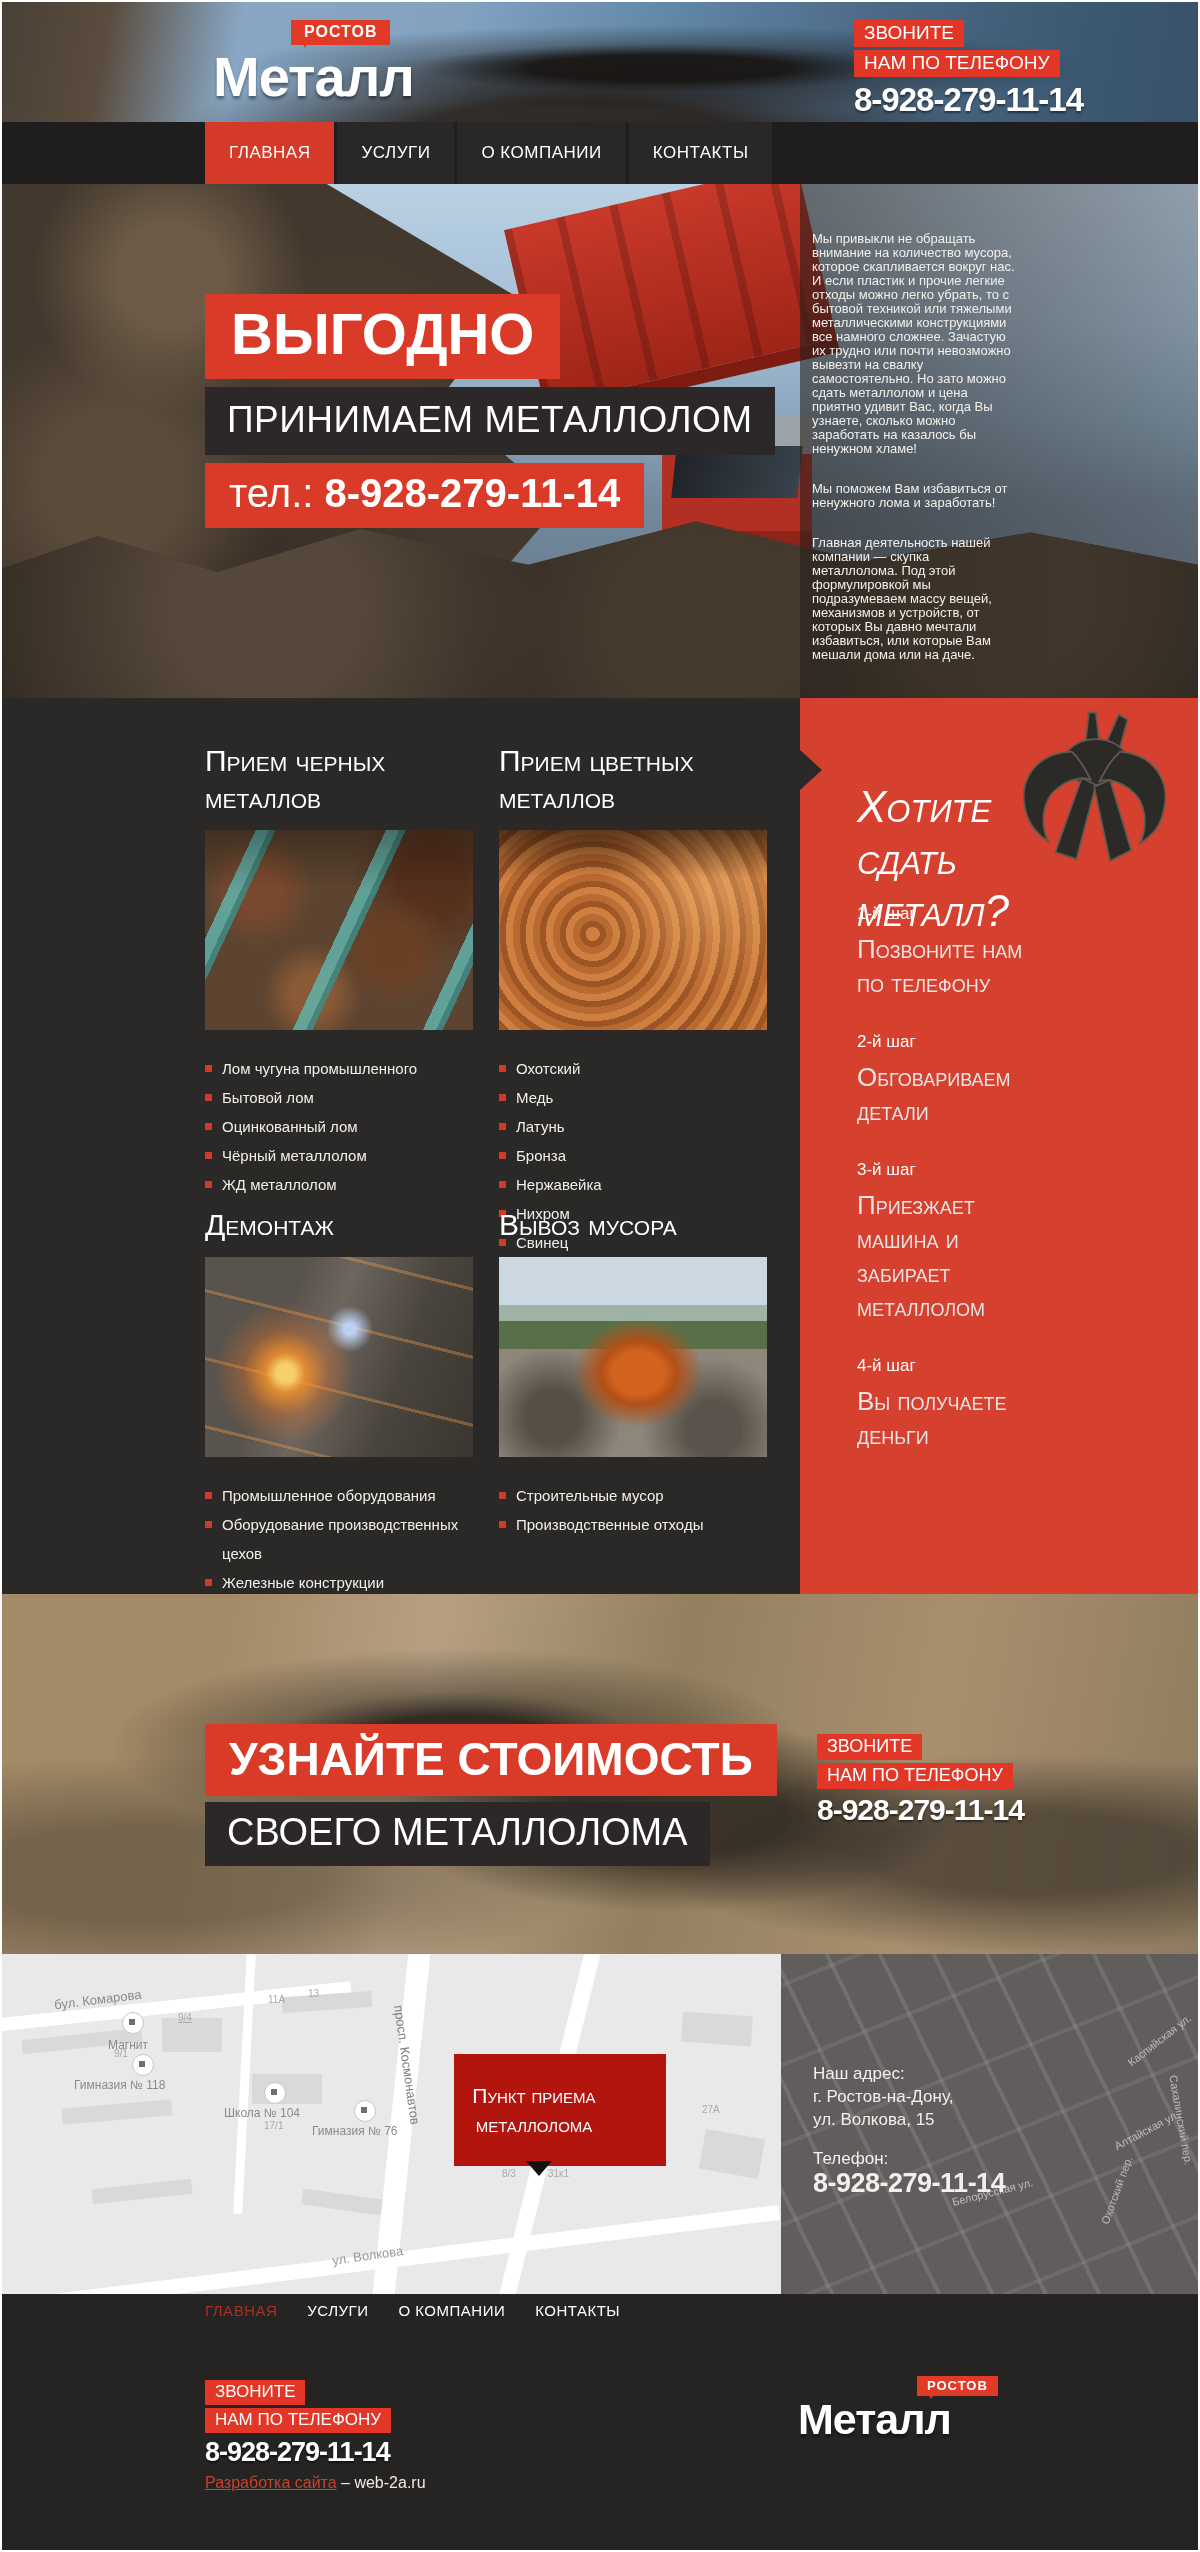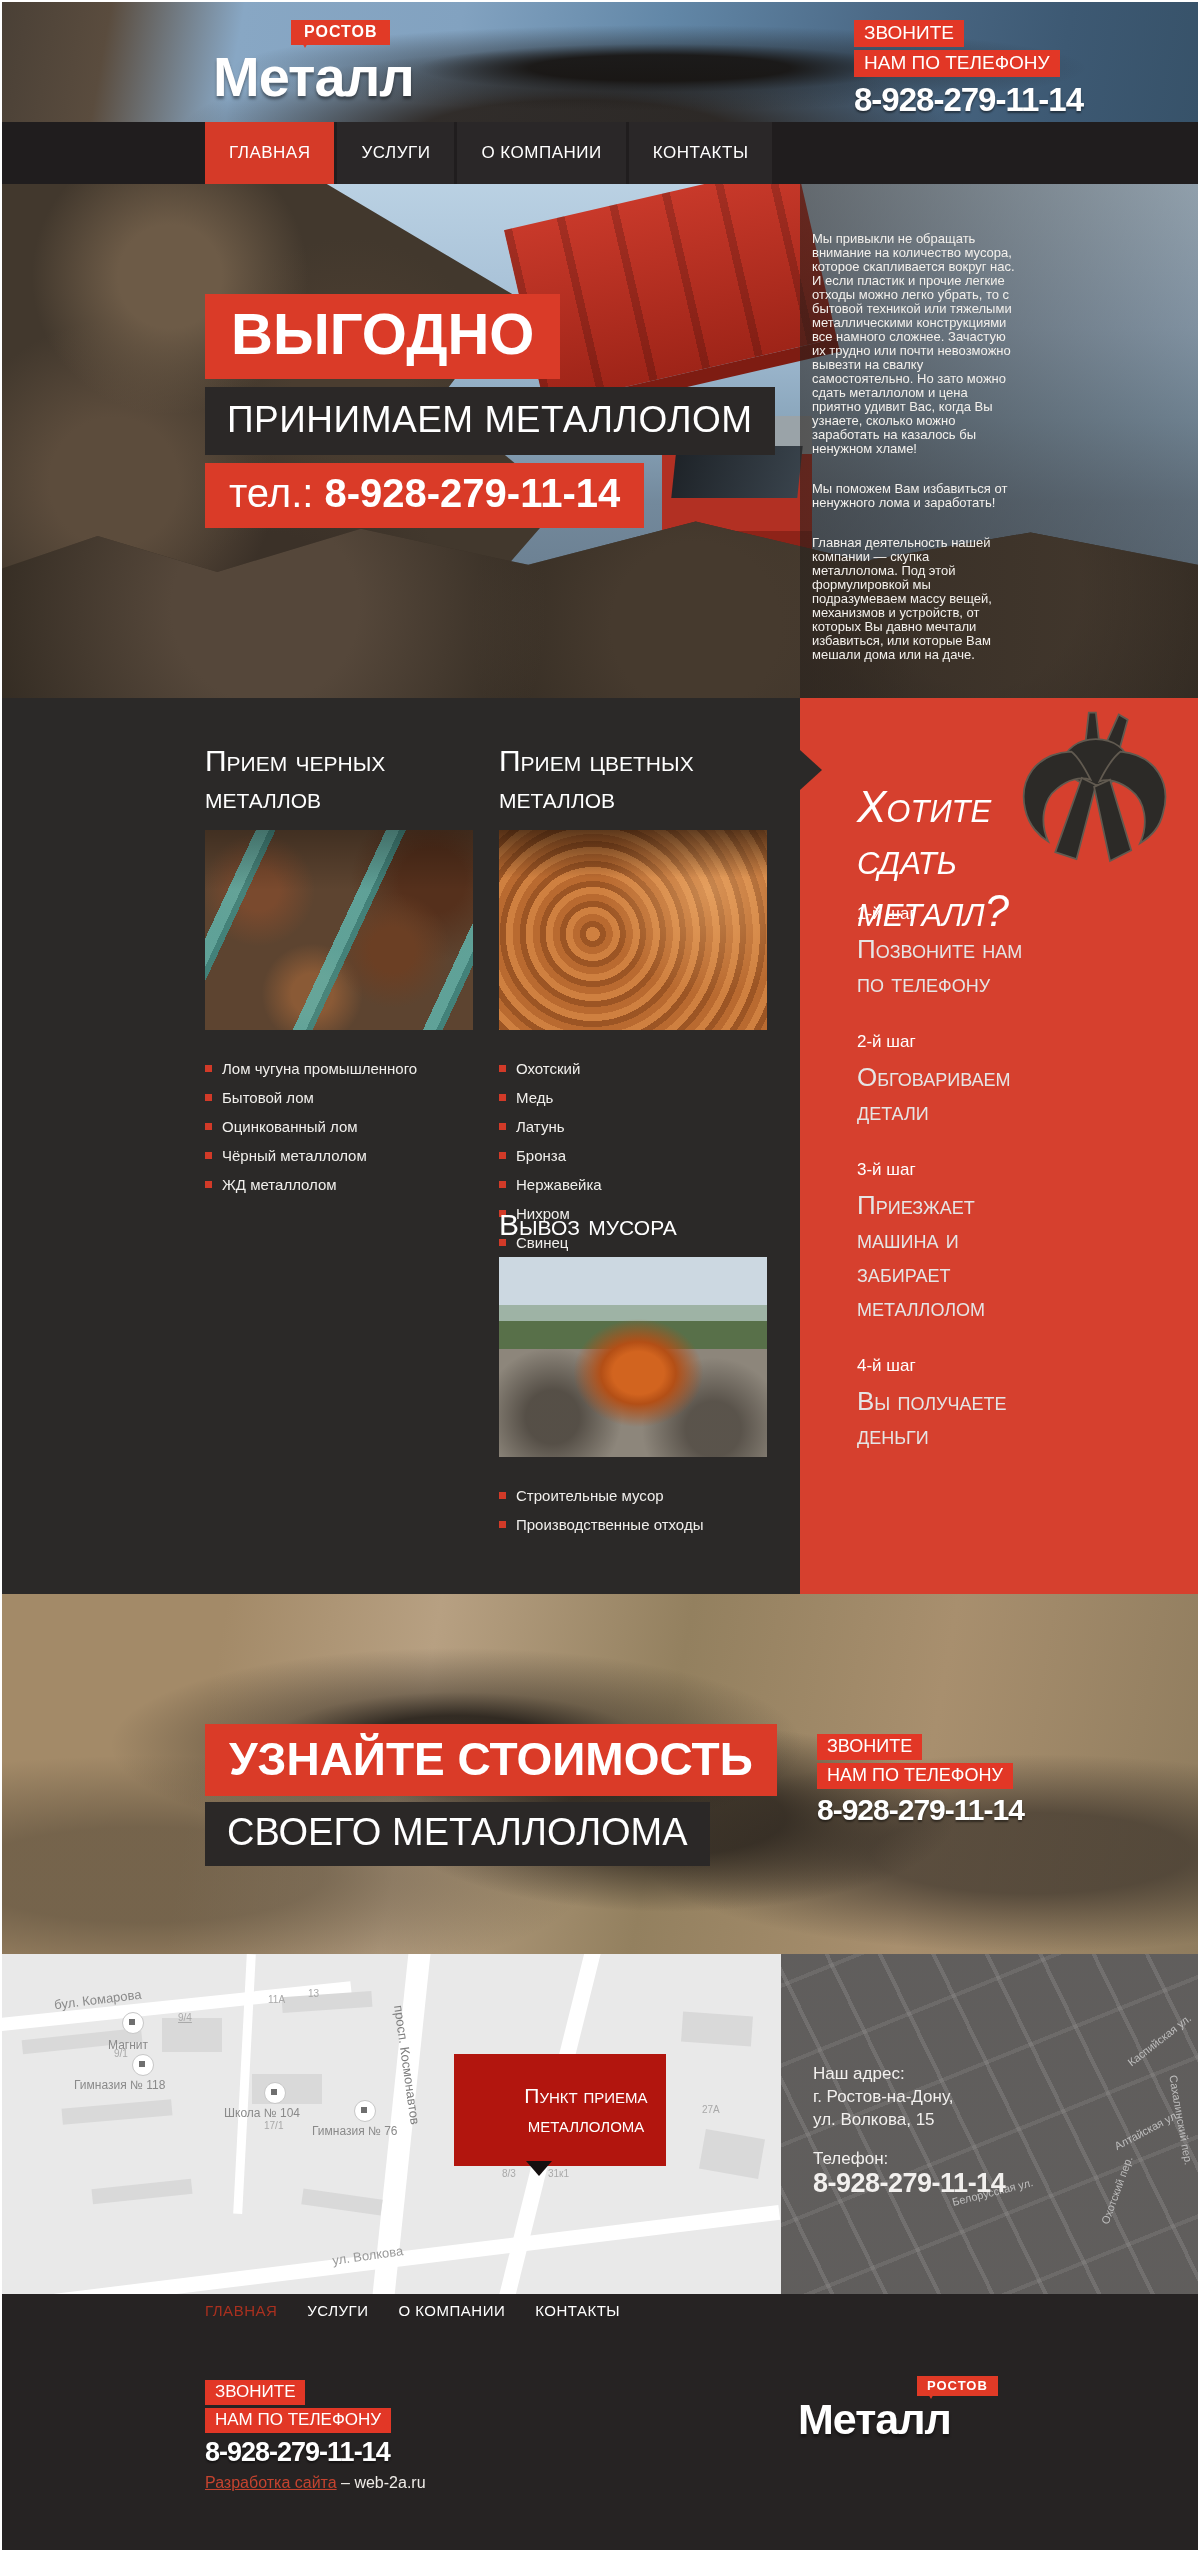--- a/index.html
+++ b/index.html
@@ -133,21 +133,21 @@
   
   .map{left:0;top:1952px;width:1196px;height:340px;background:#e9e9e9;overflow:hidden;}
   .road{position:absolute;background:#ffffff;}
   .bld{position:absolute;background:#d9d9d9;}
   .mlabel{position:absolute;color:#8a8a8a;font-size:12px;white-space:nowrap;}
   .mnum{position:absolute;color:#a9a9a9;font-size:10px;white-space:nowrap;}
   .poi{position:absolute;width:20px;height:20px;border-radius:50%;background:#fff;border:1px solid #c7c7c7;}
   .poi::after{content:"";position:absolute;left:6px;top:6px;width:6px;height:6px;background:#6f6f6f;}
   .marker{position:absolute;left:452px;top:100px;width:212px;height:112px;background:#b2150e;
     color:#fff;font-variant:small-caps;font-size:21px;line-height:29px;
-    display:flex;align-items:center;justify-content:flex-end;text-align:center;}
+    display:flex;align-items:center;justify-content:flex-start;text-align:center;}
   .marker-inner{width:160px;}
   .marker::after{content:"";position:absolute;left:72px;bottom:-23px;
     border:13px solid transparent;border-top:15px solid #151010;}
   .map-right{position:absolute;left:779px;top:0;width:417px;height:340px;
     background:
       linear-gradient(rgba(45,40,37,.45),rgba(45,40,37,.45)),
       repeating-linear-gradient(64deg,transparent 0 44px,rgba(255,255,255,.28) 44px 48px),
       repeating-linear-gradient(-22deg,transparent 0 70px,rgba(255,255,255,.2) 70px 74px),
       #8a8a8a;}
   .map-right .street{position:absolute;color:#cdcdcd;font-size:11px;opacity:.85;white-space:nowrap;}
@@ -240,20 +240,29 @@
         <li>Латунь</li>
         <li>Бронза</li>
         <li>Нержавейка</li>
         <li>Нихром</li>
         <li>Свинец</li>
         <li>Титан</li>
         <li>Медный кабель</li>
       </ul>
     </div>
 
+    <div class="svc-col" style="left:203px;top:508px;">
+      <div class="svc-title">Демонтаж</div>
+      <div class="svc-img img3"></div>
+      <ul class="svc-list">
+        <li>Промышленное оборудования</li>
+        <li>Оборудование производственных цехов</li>
+        <li>Железные конструкции</li>
+      </ul>
+    </div>
 
     <div class="svc-col" style="left:497px;top:508px;">
       <div class="svc-title">Вывоз мусора</div>
       <div class="svc-img img4"></div>
       <ul class="svc-list">
         <li>Строительные мусор</li>
         <li>Производственные отходы</li>
       </ul>
     </div>
 

